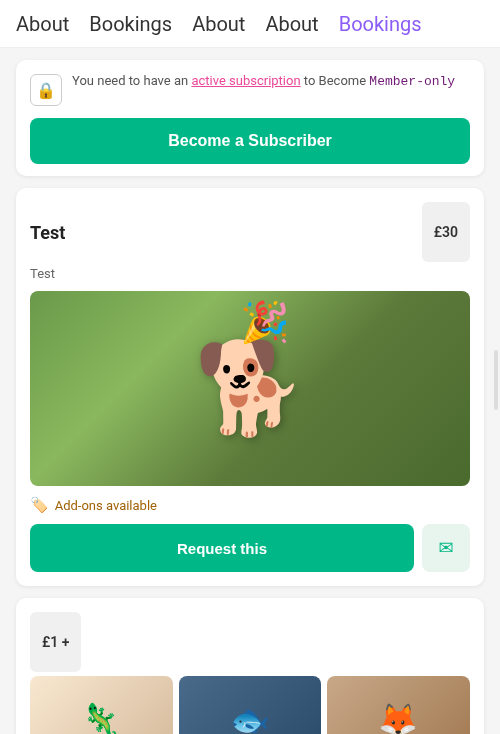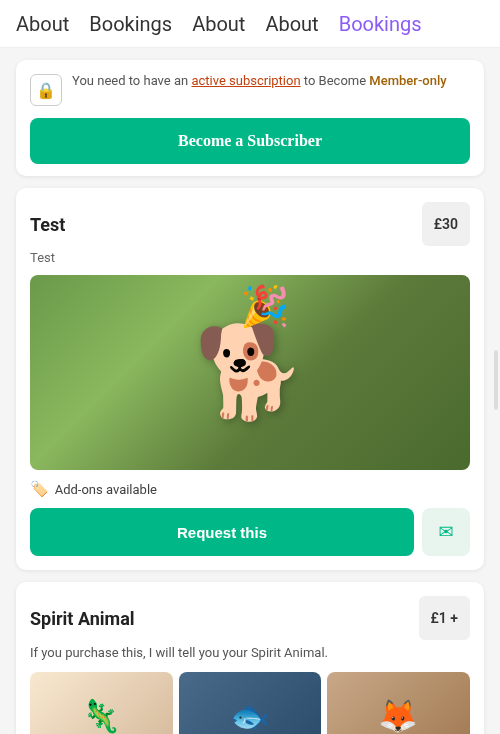--- a/index.html
+++ b/index.html
@@ -65,39 +65,39 @@
       flex-shrink: 0;
       margin-top: 2px;
     }
     .subscription-text {
       font-size: 13px;
       color: #555;
       line-height: 1.4;
     }
     .subscription-text .underline {
       text-decoration: underline;
-      color: #c2410c;
+      color: #ec4899;
     }
     .subscription-text .member-text {
-      color: #a16207;
+      color: #701a75;
       font-weight: 500;
+      font-family: Liberation Mono, monospace;
     }
 
     .btn-become-subscriber {
       width: 100%;
       background: #00b887;
       color: #fff;
       border: none;
       border-radius: 8px;
       padding: 14px;
       font-size: 16px;
       font-weight: 600;
       cursor: pointer;
       text-align: center;
-      font-family: Liberation Serif, serif;
     }
 
     
     .booking-card {
       background: #fff;
       border-radius: 10px;
       padding: 14px;
       box-shadow: 0 1px 4px rgba(0,0,0,0.08);
     }
     .card-header {
@@ -109,21 +109,21 @@
     .card-title {
       font-size: 18px;
       font-weight: 700;
       color: #222;
     }
     .price-badge {
       background: #f0f0f0;
       color: #333;
       font-size: 14px;
       font-weight: 600;
-      padding: 14px 12px;
+      padding: 22px 12px;
       border-radius: 6px;
     }
     .price-badge.with-plus {
       background: #f0f0f0;
     }
     .card-subtitle {
       font-size: 13px;
       color: #666;
       margin-bottom: 10px;
     }
@@ -147,21 +147,21 @@
     }
 
     .addons-row {
       display: flex;
       align-items: center;
       gap: 6px;
       margin-bottom: 10px;
     }
     .addons-text {
       font-size: 13px;
-      color: #404040;
+      color: #a16207;
     }
 
     .card-actions {
       display: flex;
       gap: 8px;
       border-radius: 21px;
     }
     .btn-request {
       flex: 1;
       background: #00b887;
@@ -276,24 +276,22 @@
     <div class="card-actions">
       <button class="btn-request">Request this</button>
       <button class="btn-icon">
         <span style="font-size:18px;color:#00b887;">✉</span>
       </button>
     </div>
   </div>
 
   <div class="booking-card">
     <div class="card-header">
-      <span class="card-title">Spirit Animal</span>
       <span class="price-badge with-plus">£1 +</span>
     </div>
-    <div class="spirit-desc">If you purchase this, I will tell you your Spirit Animal.</div>
 
     <div class="image-gallery">
 
       <div class="gallery-img gallery-img-1">
         <span>🦎</span>
       </div>
 
       <div class="gallery-img gallery-img-2">
         <span>🐟</span>
       </div>

